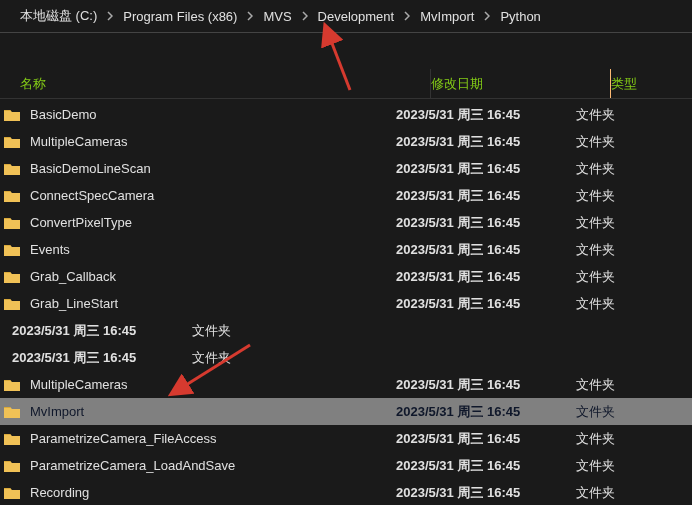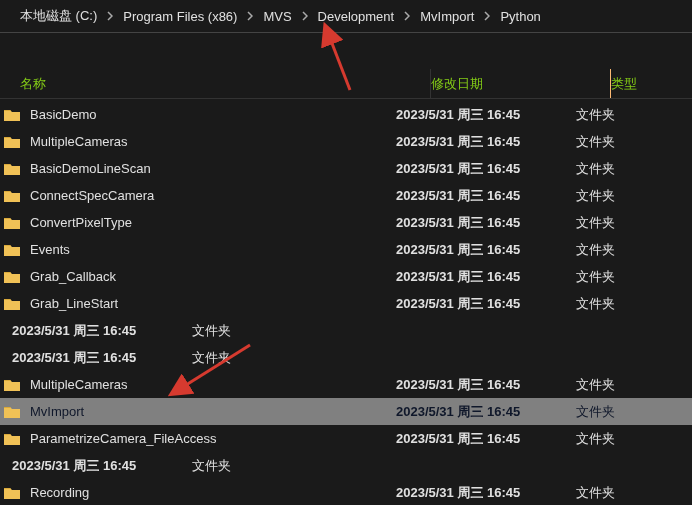--- a/index.html
+++ b/index.html
@@ -252,20 +252,27 @@
         <svg class="folder-icon" viewBox="0 0 16 14">
           <path d="M0 2 L6 2 L8 4 L16 4 L16 13 L0 13 Z" fill="#f0c156"></path>
           <path d="M0 2 L6 2 L7 3 L0 3 Z" fill="#d9a93a"></path>
         </svg>
         <span>ParametrizeCamera_FileAccess</span>
       </div>
       <div class="row-date">2023/5/31 周三 16:45</div>
       <div class="row-type">文件夹</div>
     </div>
     <div class="row">
+      <div class="row-name">
+        <svg class="folder-icon" viewBox="0 0 16 14">
+          <path d="M0 2 L6 2 L8 4 L16 4 L16 13 L0 13 Z" fill="#f0c156"></path>
+          <path d="M0 2 L6 2 L7 3 L0 3 Z" fill="#d9a93a"></path>
+        </svg>
+        <span>ParametrizeCamera_LoadAndSave</span>
+      </div>
       <div class="row-date">2023/5/31 周三 16:45</div>
       <div class="row-type">文件夹</div>
     </div>
     <div class="row">
       <div class="row-name">
         <svg class="folder-icon" viewBox="0 0 16 14">
           <path d="M0 2 L6 2 L8 4 L16 4 L16 13 L0 13 Z" fill="#f0c156"></path>
           <path d="M0 2 L6 2 L7 3 L0 3 Z" fill="#d9a93a"></path>
         </svg>
         <span>Recording</span>

